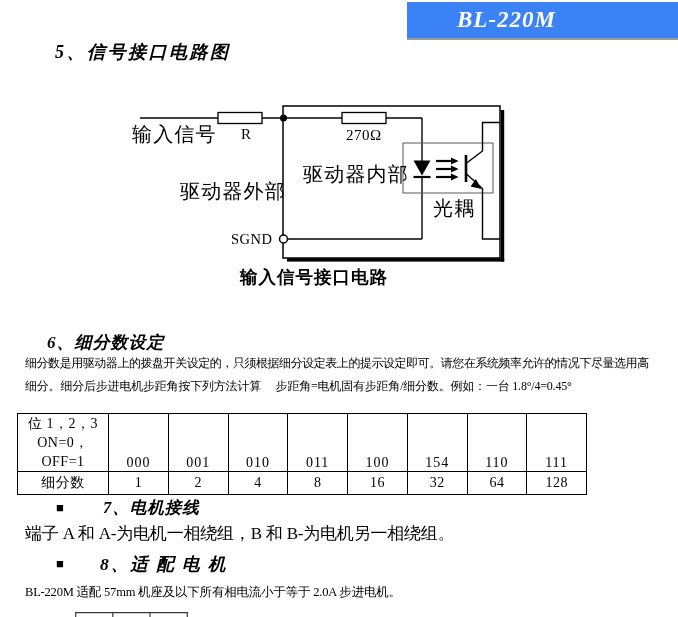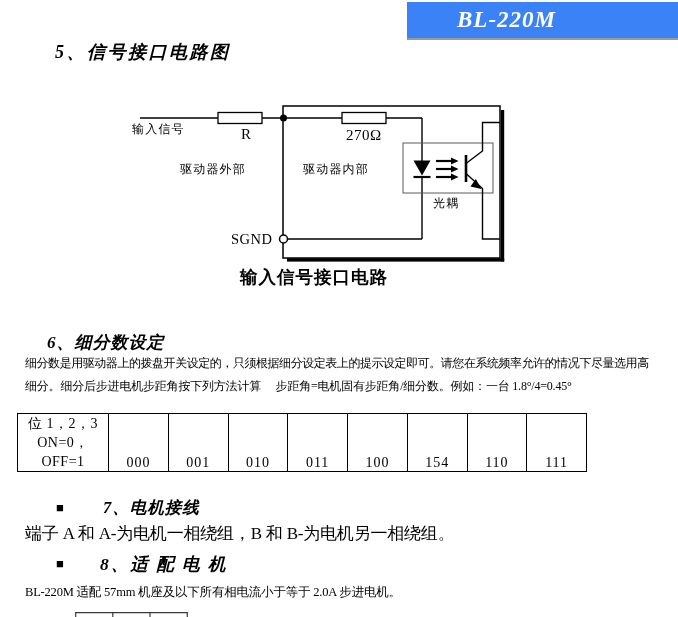--- a/index.html
+++ b/index.html
@@ -31,25 +31,25 @@
   .p8  { left:25px; top:584px; font-size:12.5px; }
   
   svg.circuit { left:0; top:0; }
   .w  { stroke:#000; stroke-width:1.4; fill:none; }
   .w2 { stroke:#000; stroke-width:2.2; fill:none; }
   .w25{ stroke:#000; stroke-width:2.6; fill:none; }
   .box { fill:none; stroke:#000; stroke-width:1.5; }
   .res { fill:#fff; stroke:#000; stroke-width:1.3; }
   .opto{ fill:none; stroke:#5a5a5a; stroke-width:1; }
   .term{ fill:#fff; stroke:#000; stroke-width:1.5; }
-  .lbl { position:absolute; font-size:12px; letter-spacing:1.2px; white-space:nowrap; }
+  .lbl { position:absolute; font-size:20px; letter-spacing:1.2px; white-space:nowrap; }
   .lbl-input { left:132px; top:121px; }
   .lbl-r     { left:241px; top:126px; font-size:15px; letter-spacing:0; }
   .lbl-270   { left:346px; top:127px; font-size:15px; letter-spacing:0.5px; }
-  .lbl-ext   { left:180px; top:161px; }
+  .lbl-ext   { left:180px; top:178px; }
   .lbl-int   { left:303px; top:161px; }
   .lbl-opto  { left:433px; top:195px; }
   .lbl-sgnd  { left:231px; top:231px; font-size:14.5px; letter-spacing:0.5px; }
   .caption   { left:240px; top:265px; font-size:17.5px; font-weight:bold; letter-spacing:1px; white-space:nowrap; }
   
   table.subdiv {
     position:absolute; left:17px; top:413px; width:570px;
     border-collapse:collapse; table-layout:fixed;
   }
   table.subdiv td { border:1px solid #000; text-align:center; font-size:14px; }
@@ -140,20 +140,31 @@
     </td>
     <td class="code">000</td>
     <td class="code">001</td>
     <td class="code">010</td>
     <td class="code">011</td>
     <td class="code">100</td>
     <td class="code">154</td>
     <td class="code">110</td>
     <td class="code">111</td>
   </tr>
+  <tr class="r2">
+    <td>细分数</td>
+    <td>1</td>
+    <td>2</td>
+    <td>4</td>
+    <td>8</td>
+    <td>16</td>
+    <td>32</td>
+    <td>64</td>
+    <td>128</td>
+  </tr>
 </tbody>
   </table>
 
 <span class="abs bullet b7">■</span>
 <div class="abs h7">7、电机接线</div>
 <div class="abs para p7">端子 A 和 A-为电机一相绕组，B 和 B-为电机另一相绕组。</div>
 
 <span class="abs bullet b8">■</span>
 <div class="abs h8">8、适 配 电 机</div>
 <div class="abs para p8">BL-220M 适配 57mm 机座及以下所有相电流小于等于 2.0A 步进电机。</div>

